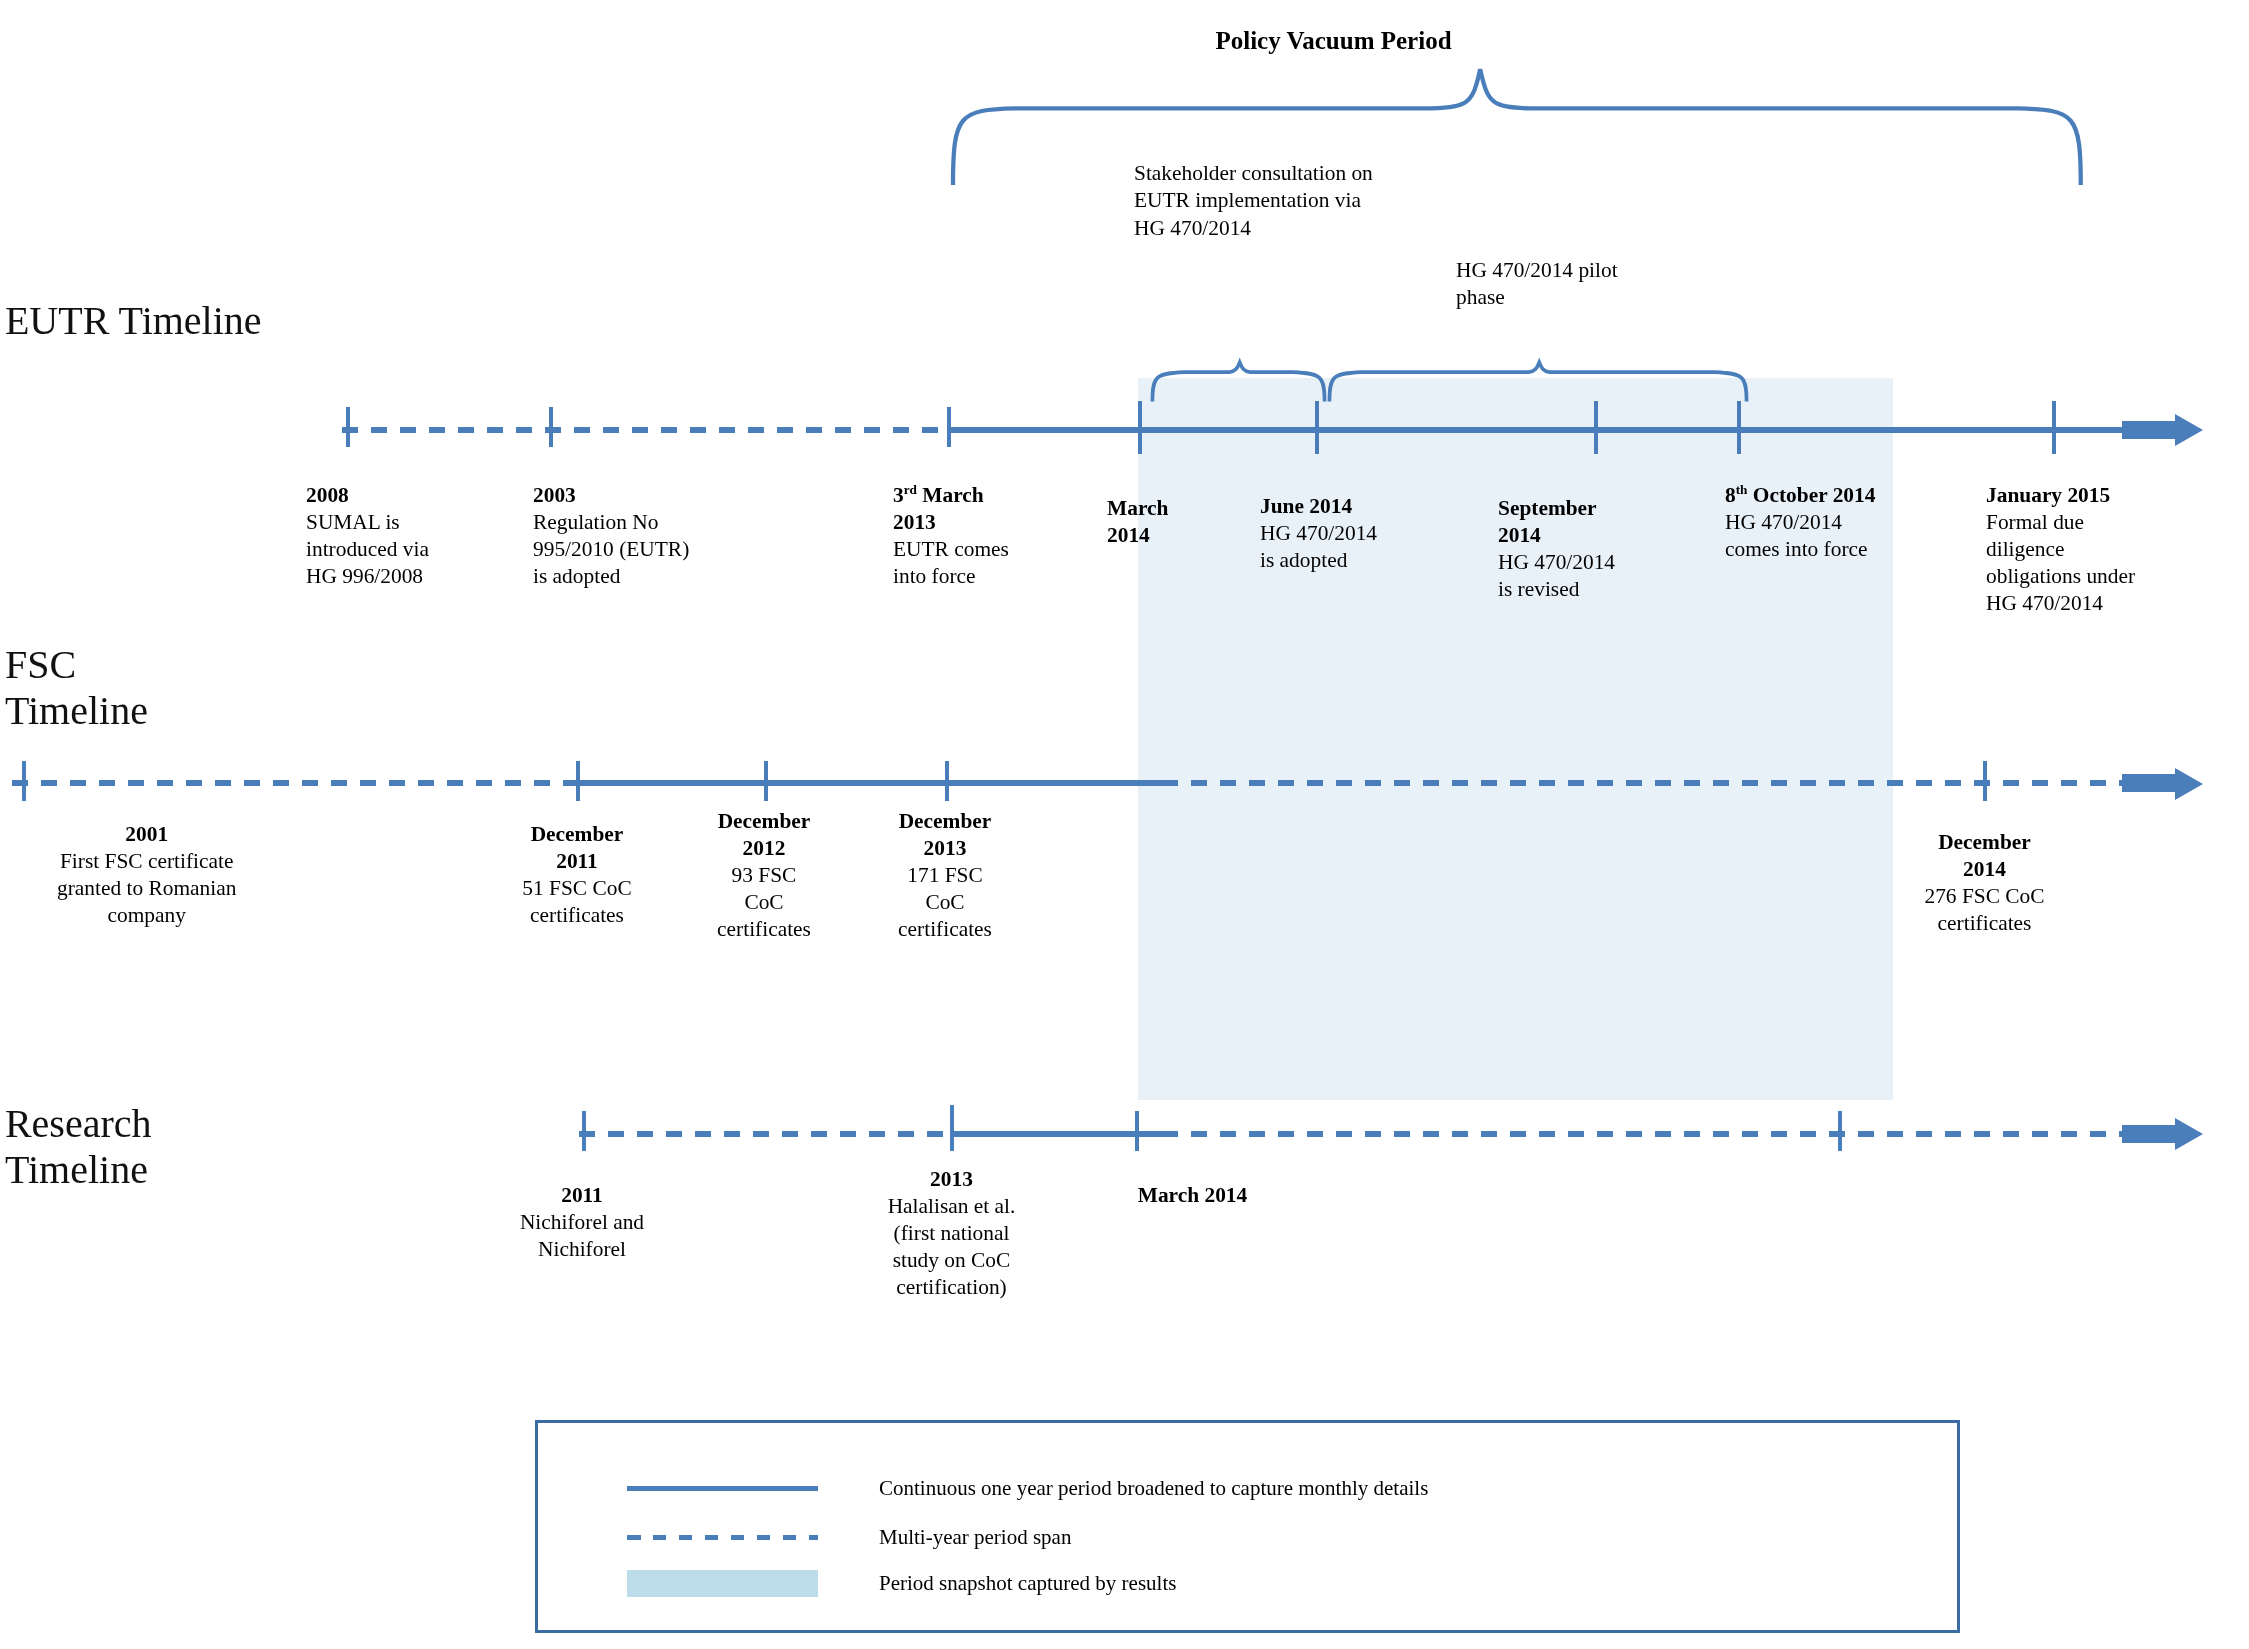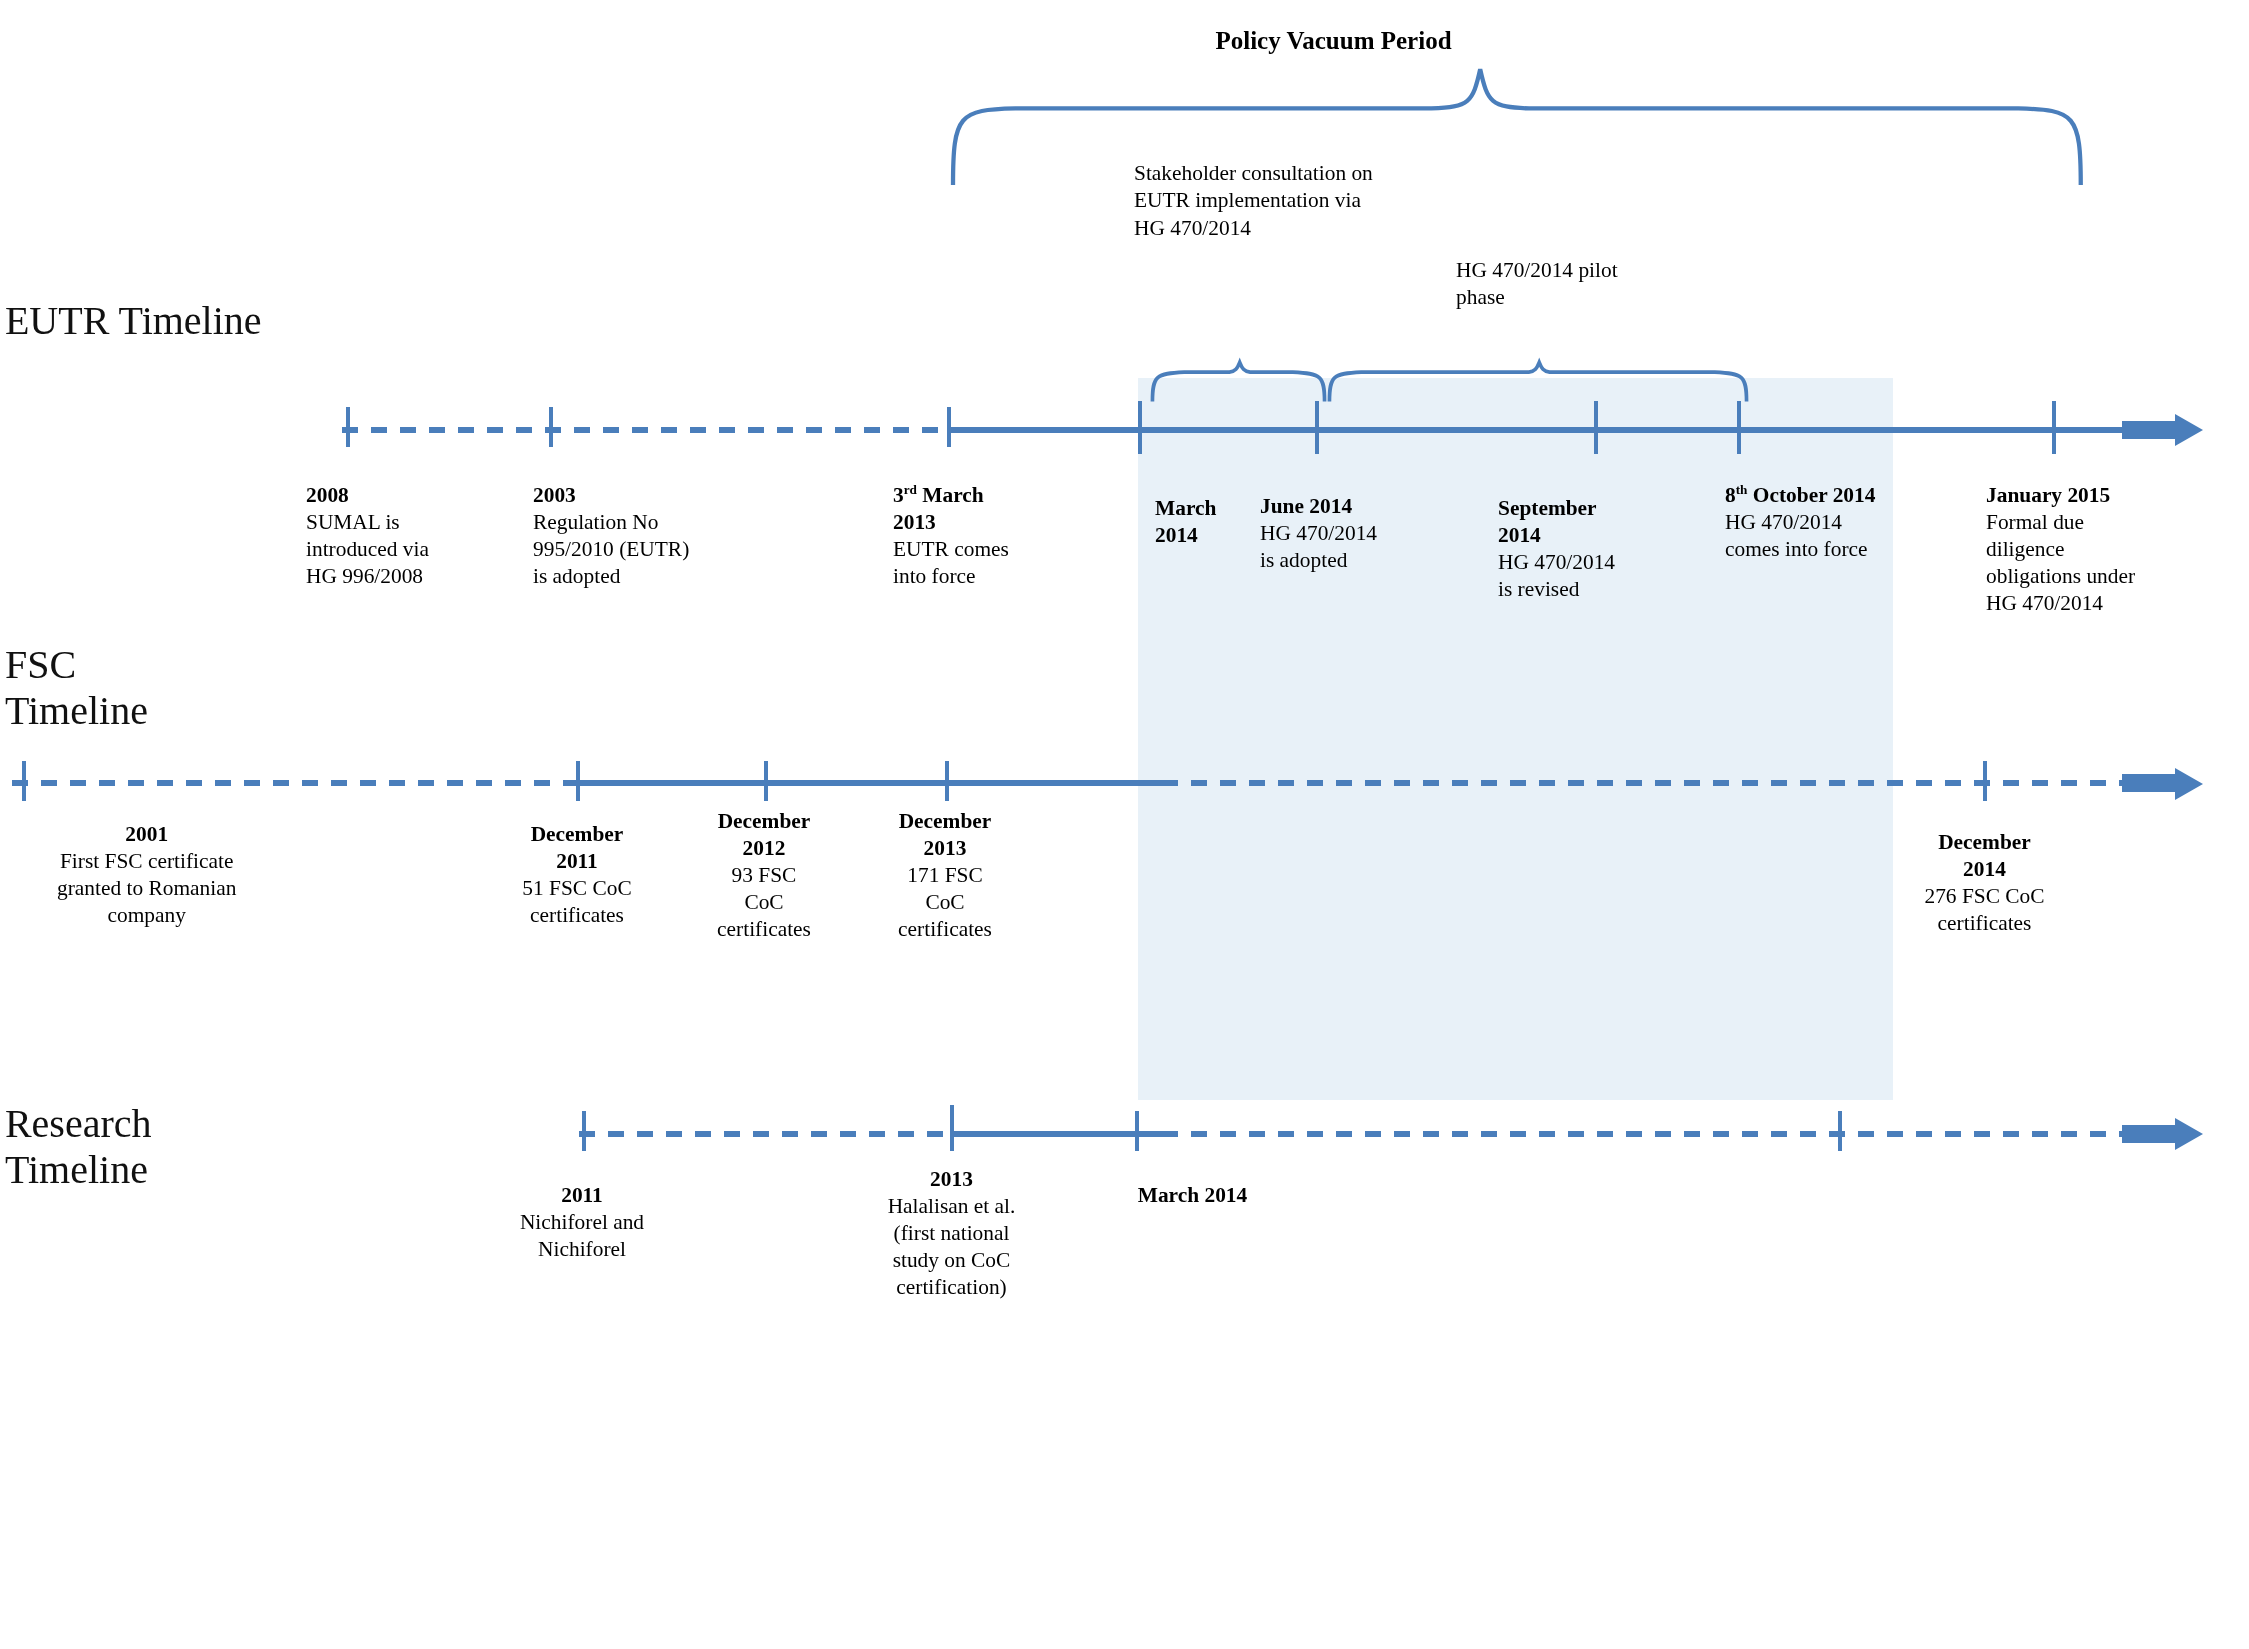--- a/index.html
+++ b/index.html
@@ -113,21 +113,21 @@
 is adopted</div>
   </div>
 
   <div class="event l" style="left:893px;top:482px;width:196px;">
     <div class="hd" style="white-space:pre-line">3<sup style="font-size: 0.62em;">rd</sup>  March
 2013</div>
     <div class="bd" style="white-space:pre-line">EUTR comes
 into force</div>
   </div>
 
-  <div class="event l" style="left:1107px;top:495px;width:135px;margin-left:48px;">
+  <div class="event l" style="left:1107px;top:495px;width:135px;">
     <div class="hd" style="white-space:pre-line">March
 2014</div>
   </div>
 
   <div class="event l" style="left:1260px;top:482px;width:183px;margin-top:11px;">
     <div class="hd">June 2014</div>
     <div class="bd" style="white-space:pre-line">HG 470/2014
 is adopted</div>
   </div>
 
@@ -230,15 +230,32 @@
 (first  national
 study on CoC
 certification)</div>
   </div>
 
   <div class="event c" style="left:1064px;top:1182px;width:257px;">
     <div class="hd">March 2014</div>
   </div>
 
 
+  <div class="legend-box" style="left:535px;top:1420px;width:1419px;height:207px;">
+
+    <div class="legend-row" style="left:89px;top:53px;">
+      <div class="legend-swatch sw-solid"></div>
+      <div class="legend-text">Continuous one year period  broadened to capture monthly details</div>
+    </div>
+
+    <div class="legend-row" style="left:89px;top:102px;">
+      <div class="legend-swatch sw-dashed"></div>
+      <div class="legend-text">Multi-year period span</div>
+    </div>
+
+    <div class="legend-row" style="left:89px;top:147px;">
+      <div class="legend-swatch sw-fill"></div>
+      <div class="legend-text">Period snapshot captured by results</div>
+    </div>
+  </div>
 
 </div>
 
 
 </body></html>

